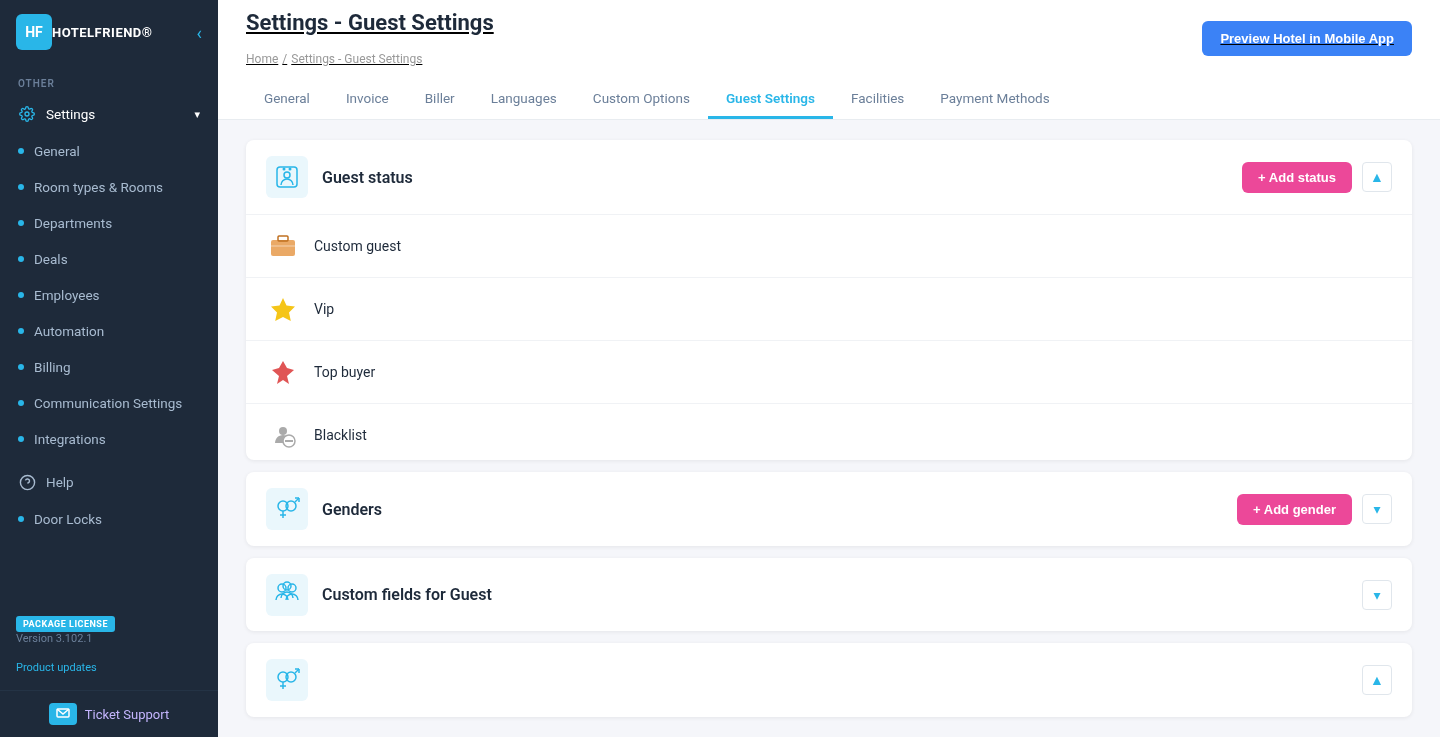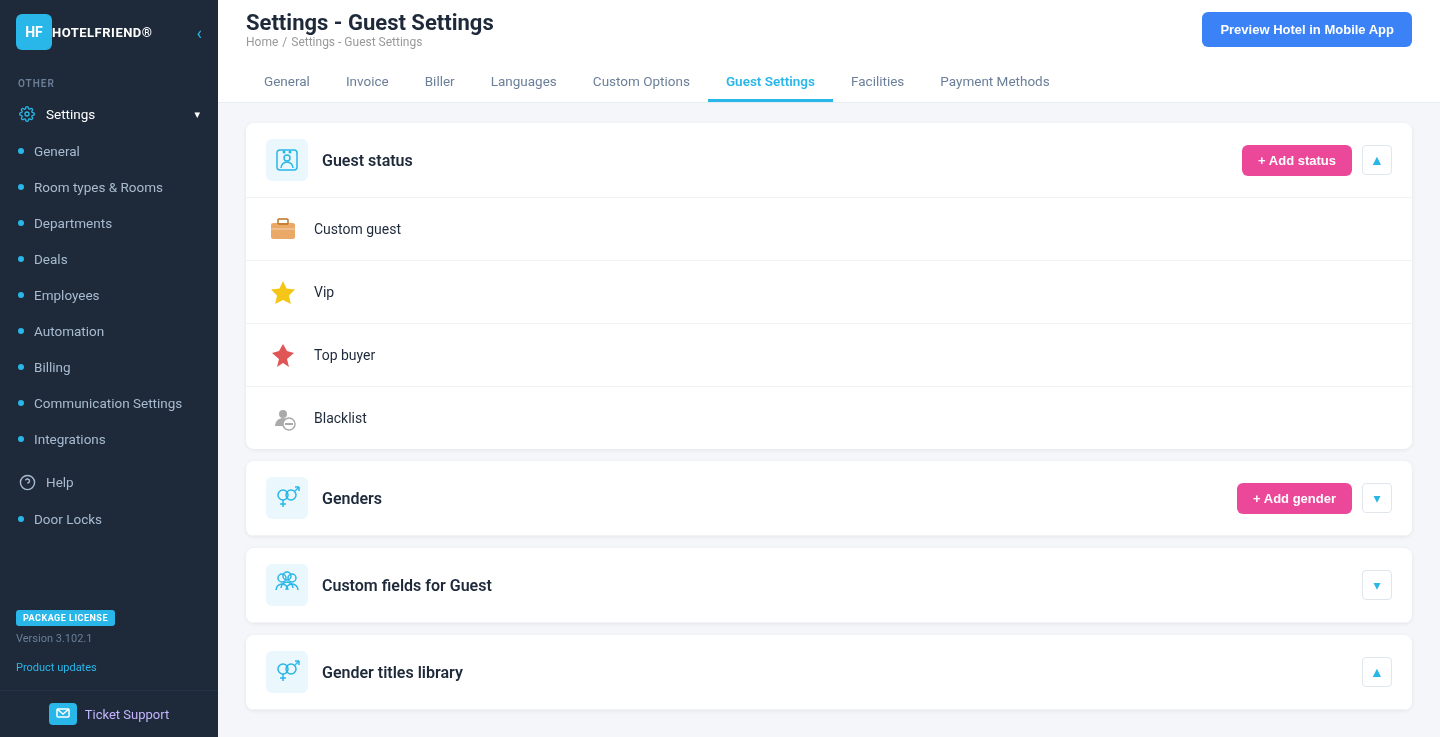--- a/index.html
+++ b/index.html
@@ -89,21 +89,21 @@
     }
     .package-badge {
       background: #29b6e8;
       color: #fff;
       font-size: 9px;
       font-weight: 700;
       padding: 3px 7px;
       border-radius: 3px;
       letter-spacing: 0.5px;
       display: inline-block;
-      margin-bottom: 6px;
+      margin-bottom: 0;
     }
     .version-text {
       font-size: 11px;
       color: #6b7f99;
       margin-bottom: 16px;
     }
     .product-updates {
       font-size: 11px;
       color: #29b6e8;
       cursor: pointer;
@@ -141,35 +141,37 @@
     .page-header {
       background: #fff;
       padding: 10px 28px 0;
       border-bottom: 1px solid #e8ecf0;
     }
     .page-title-row {
       display: flex;
       align-items: center;
       justify-content: space-between;
       padding-bottom: 8px;
+      text-decoration: underline;
     }
     .page-title {
       font-size: 22px;
       font-weight: 700;
       color: #1e2a3a;
       display: flex;
       align-items: center;
       gap: 10px;
     }
     .breadcrumb {
       font-size: 12px;
       color: #999;
       display: flex;
       align-items: center;
       gap: 4px;
+      margin-top: 17px;
     }
     .breadcrumb a { color: #999; text-decoration: none; }
     .breadcrumb span { color: #999; }
     .preview-btn {
       background: #3b82f6;
       color: #fff;
       border: none;
       border-radius: 6px;
       padding: 10px 18px;
       font-size: 13px;
@@ -515,19 +517,18 @@
               <circle cx="10" cy="8" r="5" fill="none" stroke="#29b6e8" stroke-width="1.5"></circle>
               <line x1="10" y1="13" x2="10" y2="20" stroke="#29b6e8" stroke-width="1.5"></line>
               <line x1="7" y1="17" x2="13" y2="17" stroke="#29b6e8" stroke-width="1.5"></line>
               <circle cx="18" cy="8" r="5" fill="none" stroke="#29b6e8" stroke-width="1.5"></circle>
               <line x1="22" y1="4" x2="26" y2="0" stroke="#29b6e8" stroke-width="1.5"></line>
               <line x1="22" y1="0" x2="26" y2="0" stroke="#29b6e8" stroke-width="1.5"></line>
               <line x1="26" y1="0" x2="26" y2="4" stroke="#29b6e8" stroke-width="1.5"></line>
             </g>
           </svg>
         </div>
-        <span class="section-title">Gender titles library</span>
         <button class="collapse-btn" style="margin-left:auto;">▲</button>
       </div>
     </div>
 
   </div>
 </div>
 
 </body></html>

